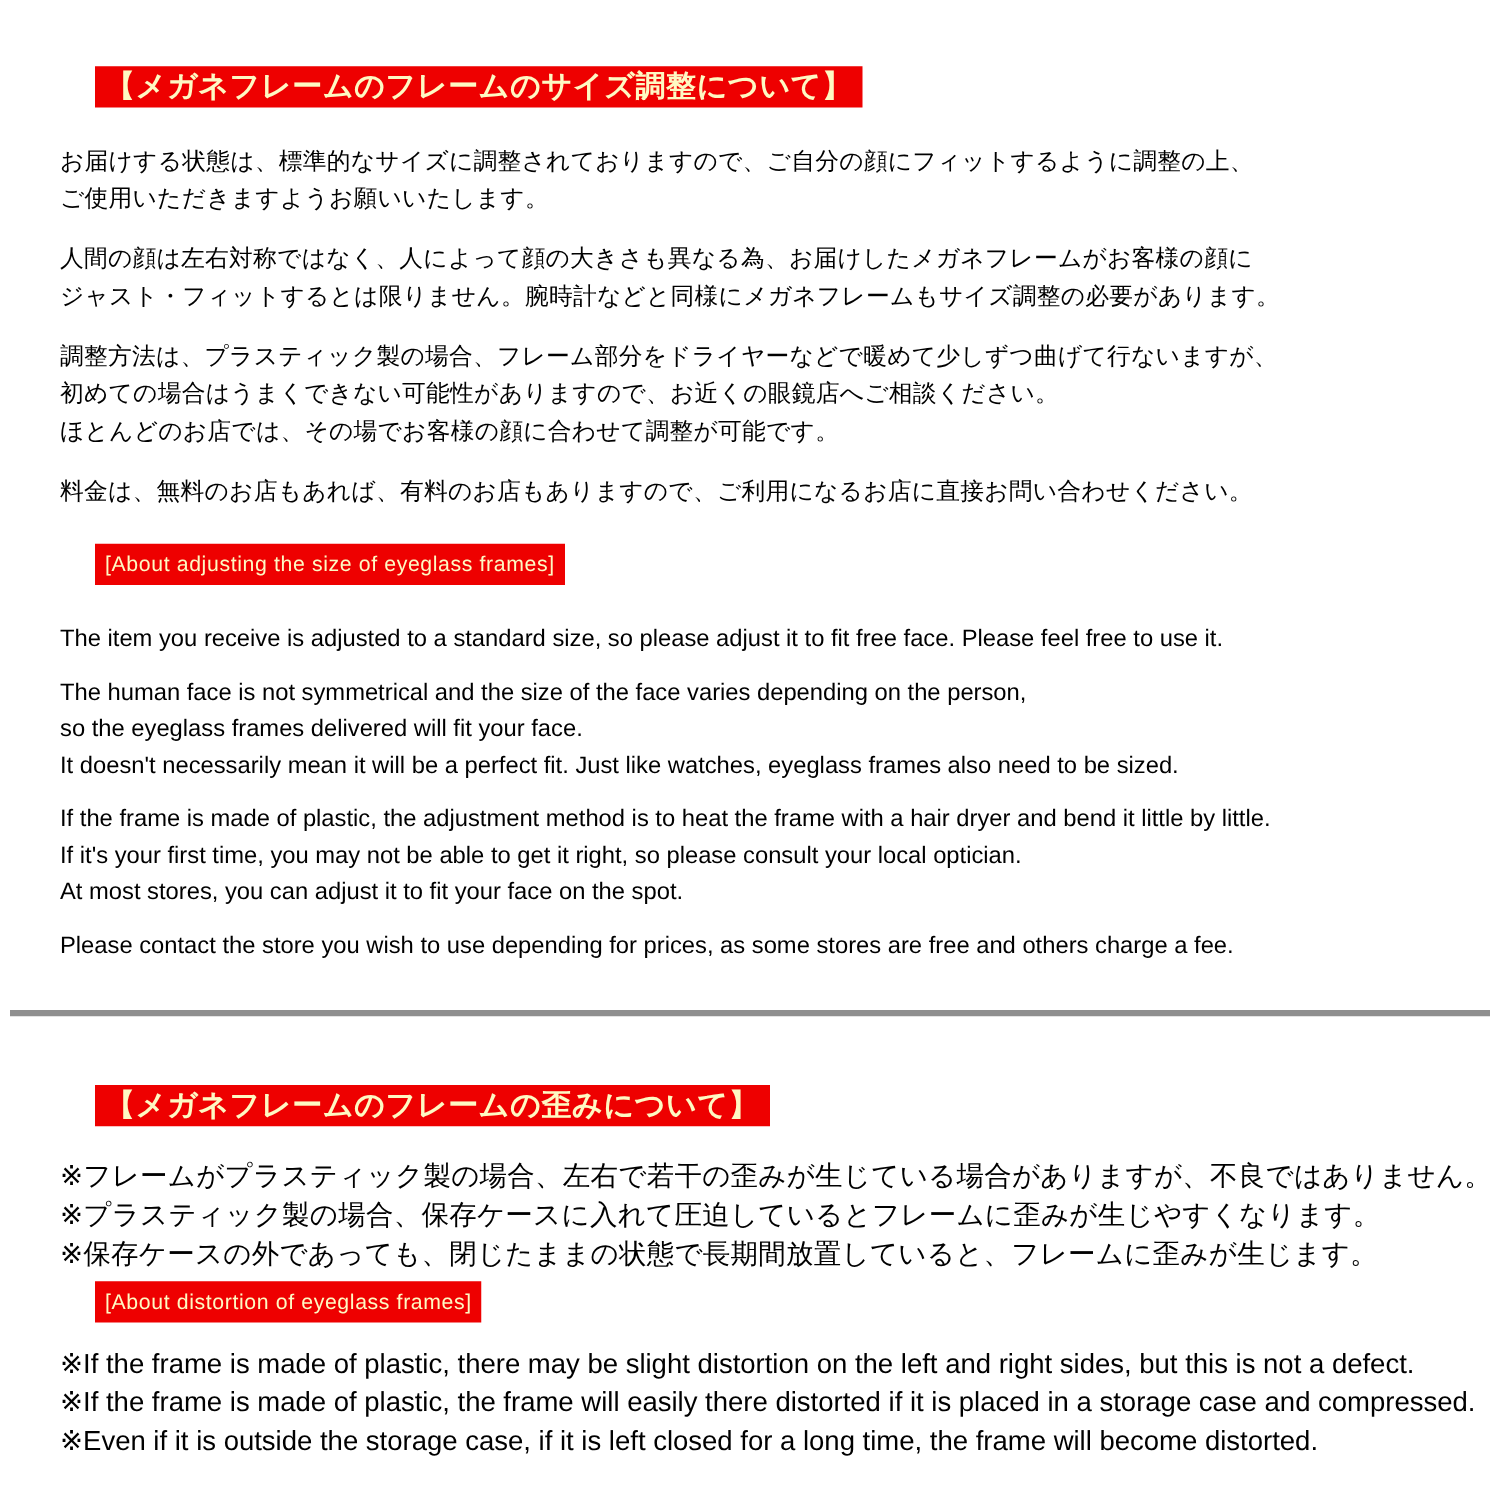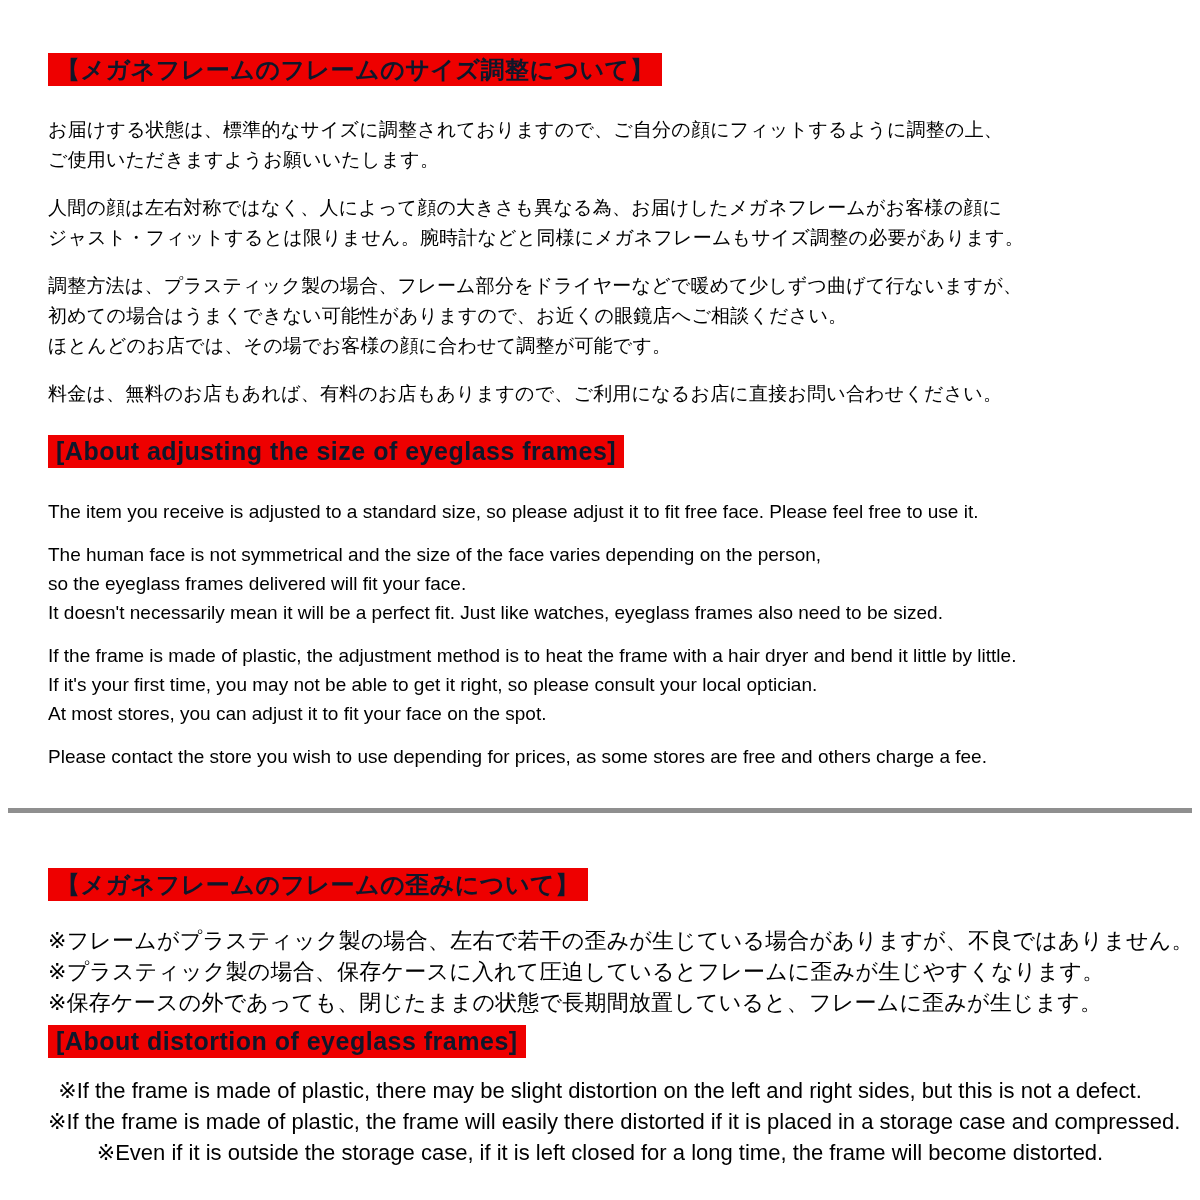--- a/index.html
+++ b/index.html
@@ -17,28 +17,29 @@
   .page {
     box-sizing: border-box;
     width: 1200px;
     min-height: 1200px;
     padding: 53px 48px 20px 48px;
     background: #ffffff;
   }
   .red-heading {
     display: inline-block;
     background: #ee0000;
-    color: #0f172a;
+    color: #fef9c3;
     font-size: 24px;
     line-height: 27px;
     padding: 3px 8px;
     white-space: nowrap;
+    margin-left: 28px;
   }
   .jp-heading { font-weight: 700; letter-spacing: 0.5px; }
-  .en-heading { font-weight: 700; font-size: 25px; letter-spacing: 0.5px; }
+  .en-heading { font-weight: 400; font-size: 17px; letter-spacing: 0.5px; }
 
   .heading-row { margin: 0; }
   .hr1 { margin-bottom: 29px; }
   .hr2 { margin-top: 26px; margin-bottom: 29px; }
   .hr3 { margin-bottom: 24px; }
   .hr4 { margin-top: 7px; margin-bottom: 17px; }
 
   .para {
     margin: 0;
     padding: 0;
@@ -53,21 +54,21 @@
     font-size: 19px;
     line-height: 29px;
     margin-bottom: 14px;
   }
   .note-list { margin: 0; }
   .jp-note, .en-note {
     font-size: 22px;
     line-height: 31px;
     letter-spacing: 0.2px;
   }
-  .en-note { letter-spacing: 0; text-align: center; }
+  .en-note { letter-spacing: 0; }
   .line { white-space: nowrap; }
 
   .divider {
     height: 5px;
     background: #8f8f8f;
     border: 0;
     width: 1184px;
     margin: 37px 0 55px -40px;
   }
 </style>

